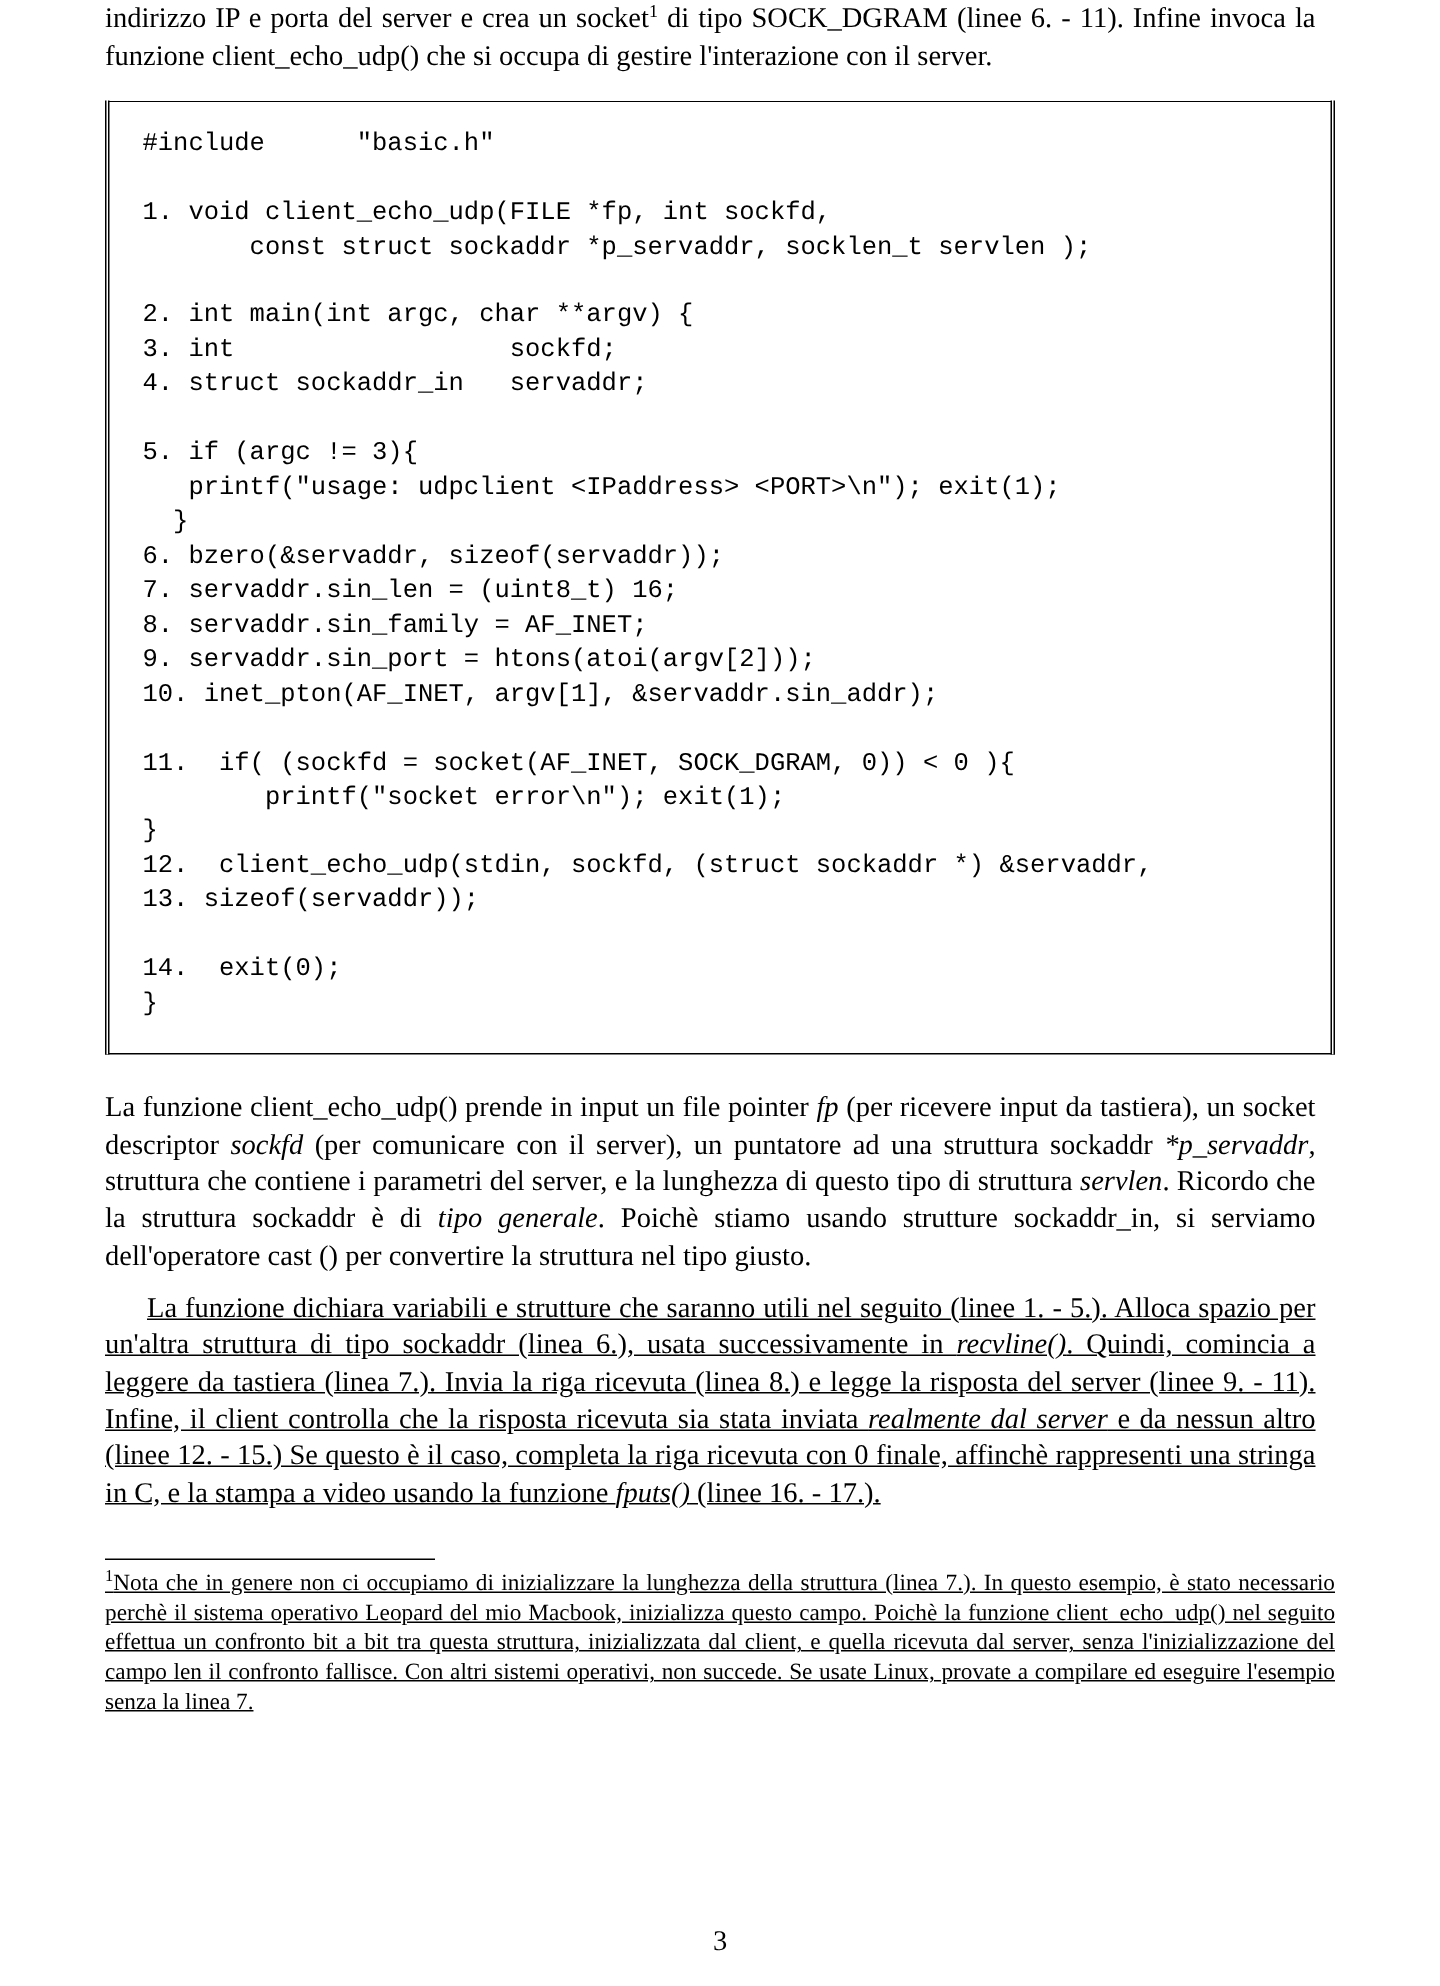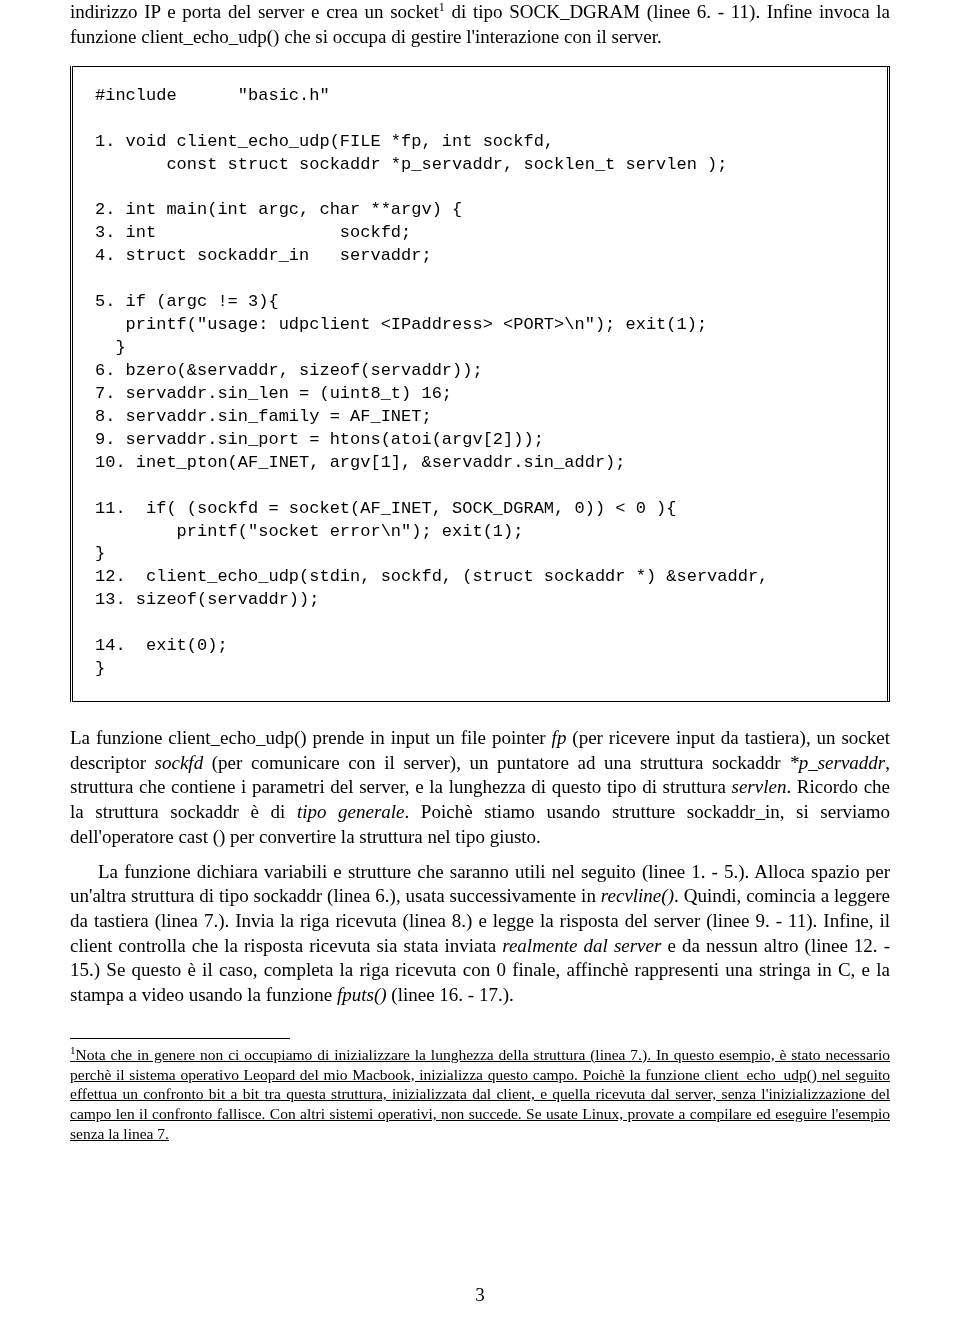--- a/index.html
+++ b/index.html
@@ -13,24 +13,25 @@
     width: 960px;
     min-height: 1324px;
     padding: 0 70px 40px 70px;
     box-sizing: border-box;
     position: relative;
   }
   .para {
     font-size: 19px;
     line-height: 1.3;
     text-align: justify;
-    margin: 0 0 10px 0;
+    margin: 0 13px 10px 0;
   }
   .para.indent {
     text-indent: 28px;
+    text-decoration: underline;
   }
   .sup {
     font-size: 12px;
     vertical-align: super;
   }
   .italic { font-style: italic; }
   .codebox {
     border: 1px solid #000;
     border-left: 3px double #000;
     border-right: 3px double #000;

